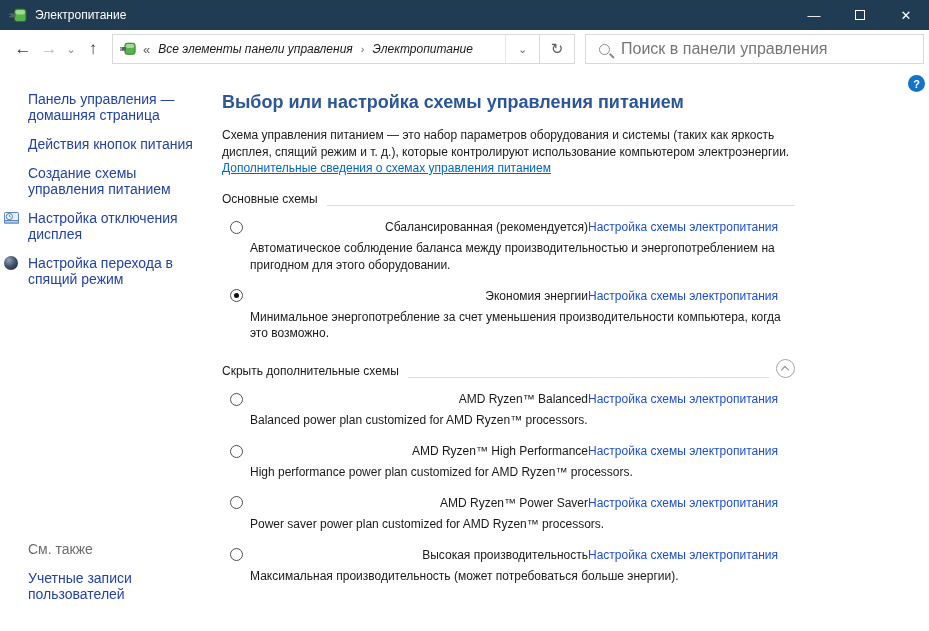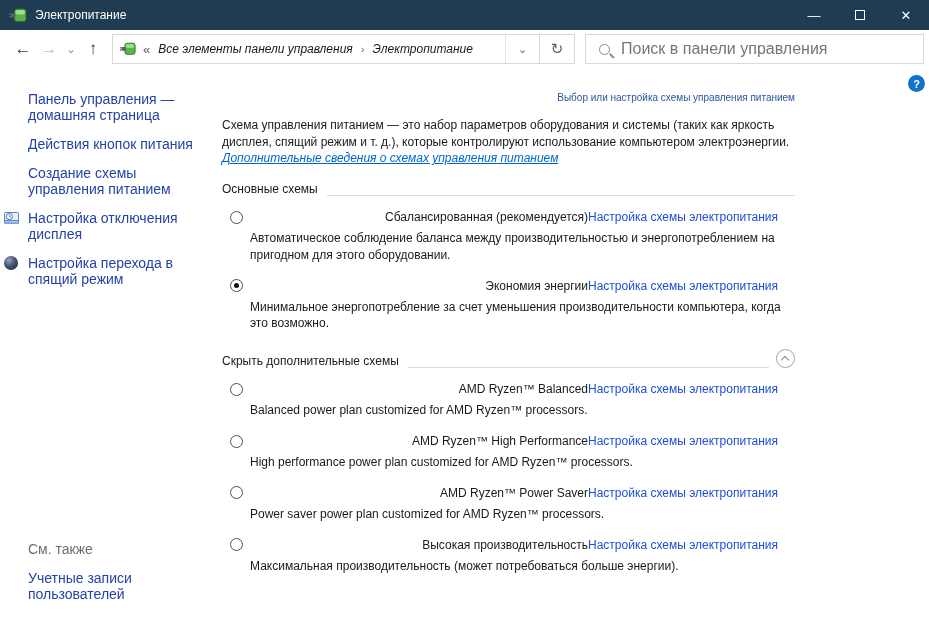--- a/index.html
+++ b/index.html
@@ -48,23 +48,23 @@
   .side-link { color:#2443a6; line-height:16px; margin-bottom:13px; width:172px; position:relative;
                cursor:pointer; }
   .side-icon { position:absolute; left:-24px; top:0; width:18px; height:16px; display:flex;
                align-items:center; }
   .sleep-orb { width:14px; height:14px; border-radius:50%;
                background:radial-gradient(circle at 35% 30%, #93a3bd 0%, #45556f 45%, #121f38 100%); }
   .see-also { margin-top:auto; }
   .see-also-header { color:#6d6d6d; margin-bottom:13px; }
 
   .main { width:573px; flex:none; padding-top:24px; font-size:12px; color:#1a1a1a; }
-  .page-title { font-size:10px; font-weight:400; color:#2b579a; margin-bottom:14px;text-align:right; }
+  .page-title { font-size:18px; font-weight:700; color:#2b579a; margin-bottom:14px; }
   .page-desc { line-height:1.38; max-width:575px; }
-  .more-link { color:#0066cc; text-decoration:underline; cursor:pointer; display:inline-block; margin-top:1px;font-style:italic; }
+  .more-link { color:#0066cc; text-decoration:underline; cursor:pointer; display:inline-block; margin-top:1px; }
 
   .section { display:flex; align-items:flex-end; margin-top:17px; margin-bottom:14px; }
   .section-label { white-space:nowrap; margin-right:9px; color:#1a1a1a; }
   .section-line { flex:1; height:1px; background:#dcdcdc; }
   .collapse-btn { width:19px; height:19px; border:1px solid #a6a6a6; border-radius:50%;
                   margin-left:7px; position:relative; flex:none; cursor:pointer; }
   .collapse-btn::after { content:''; position:absolute; left:5px; top:7px; width:5px; height:5px;
                   border-left:1.5px solid #8a8a8a; border-top:1.5px solid #8a8a8a; transform:rotate(45deg); }
 
   .plan { padding-left:8px; margin-bottom:15px; }

